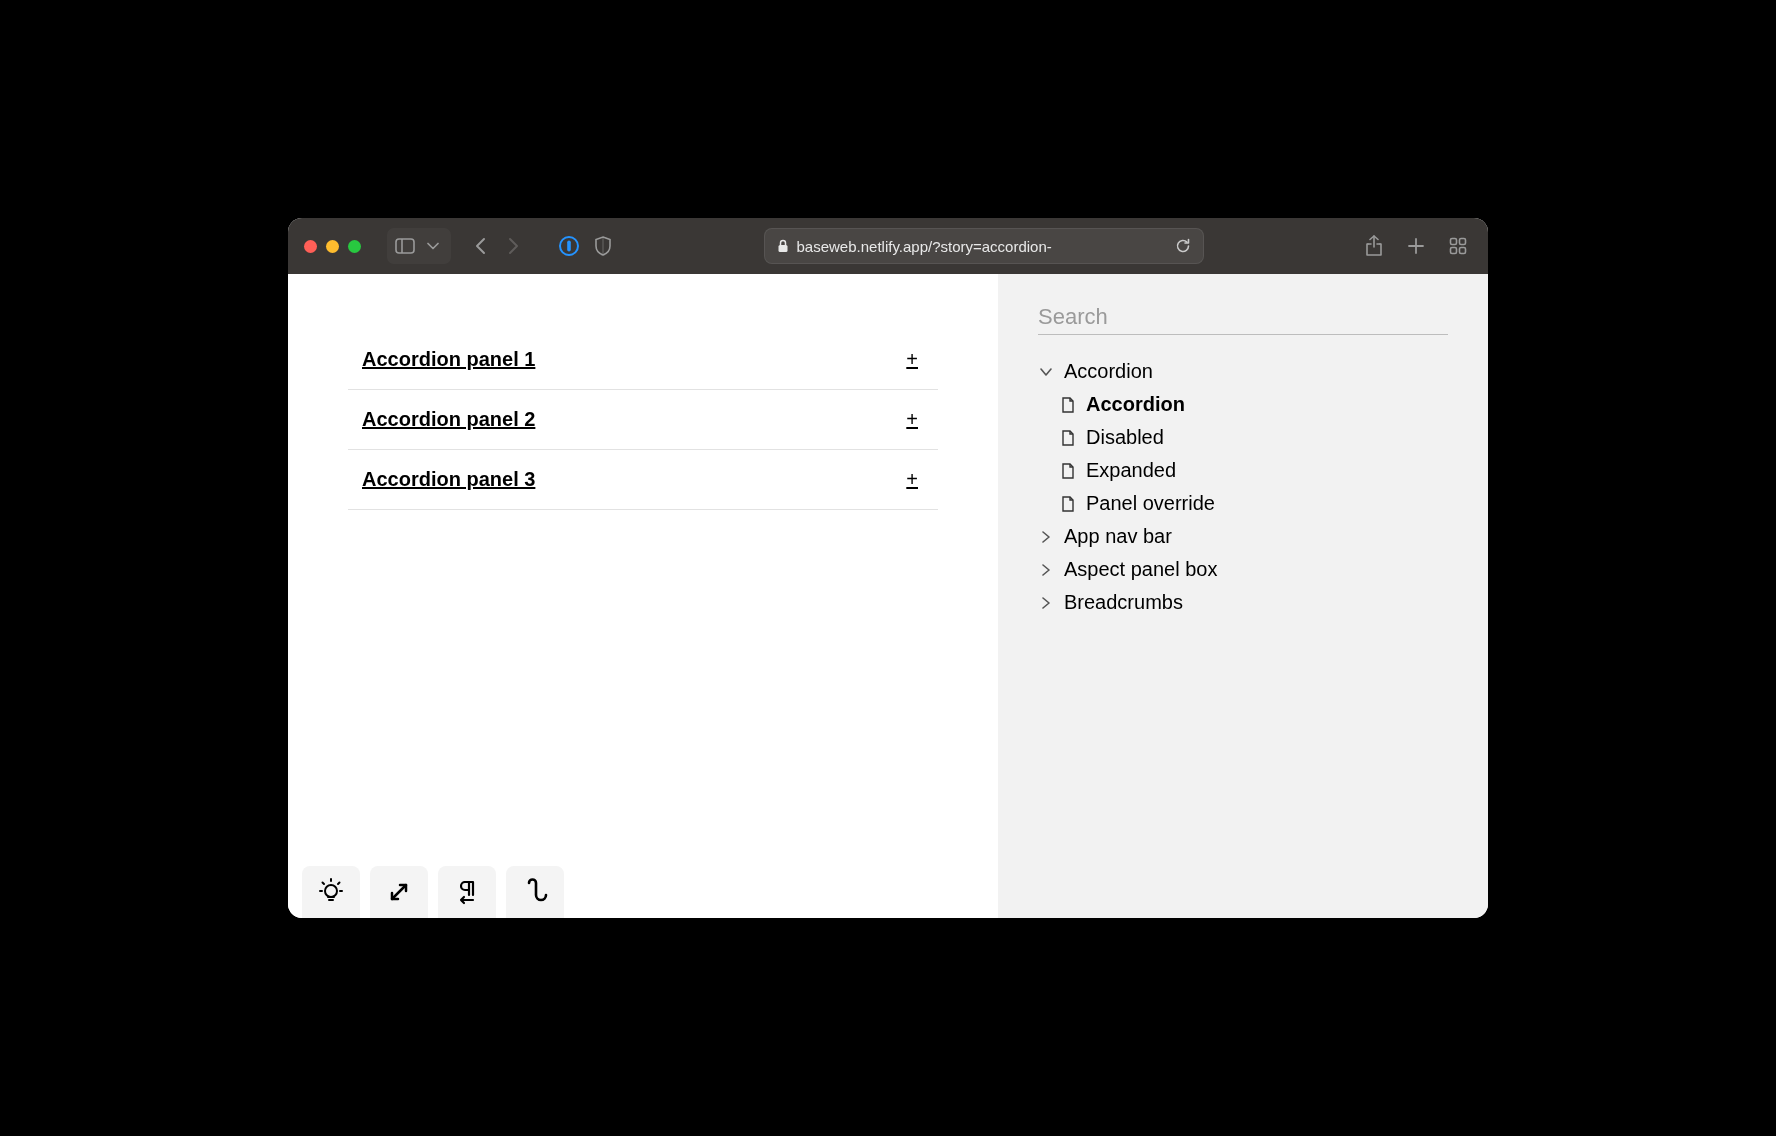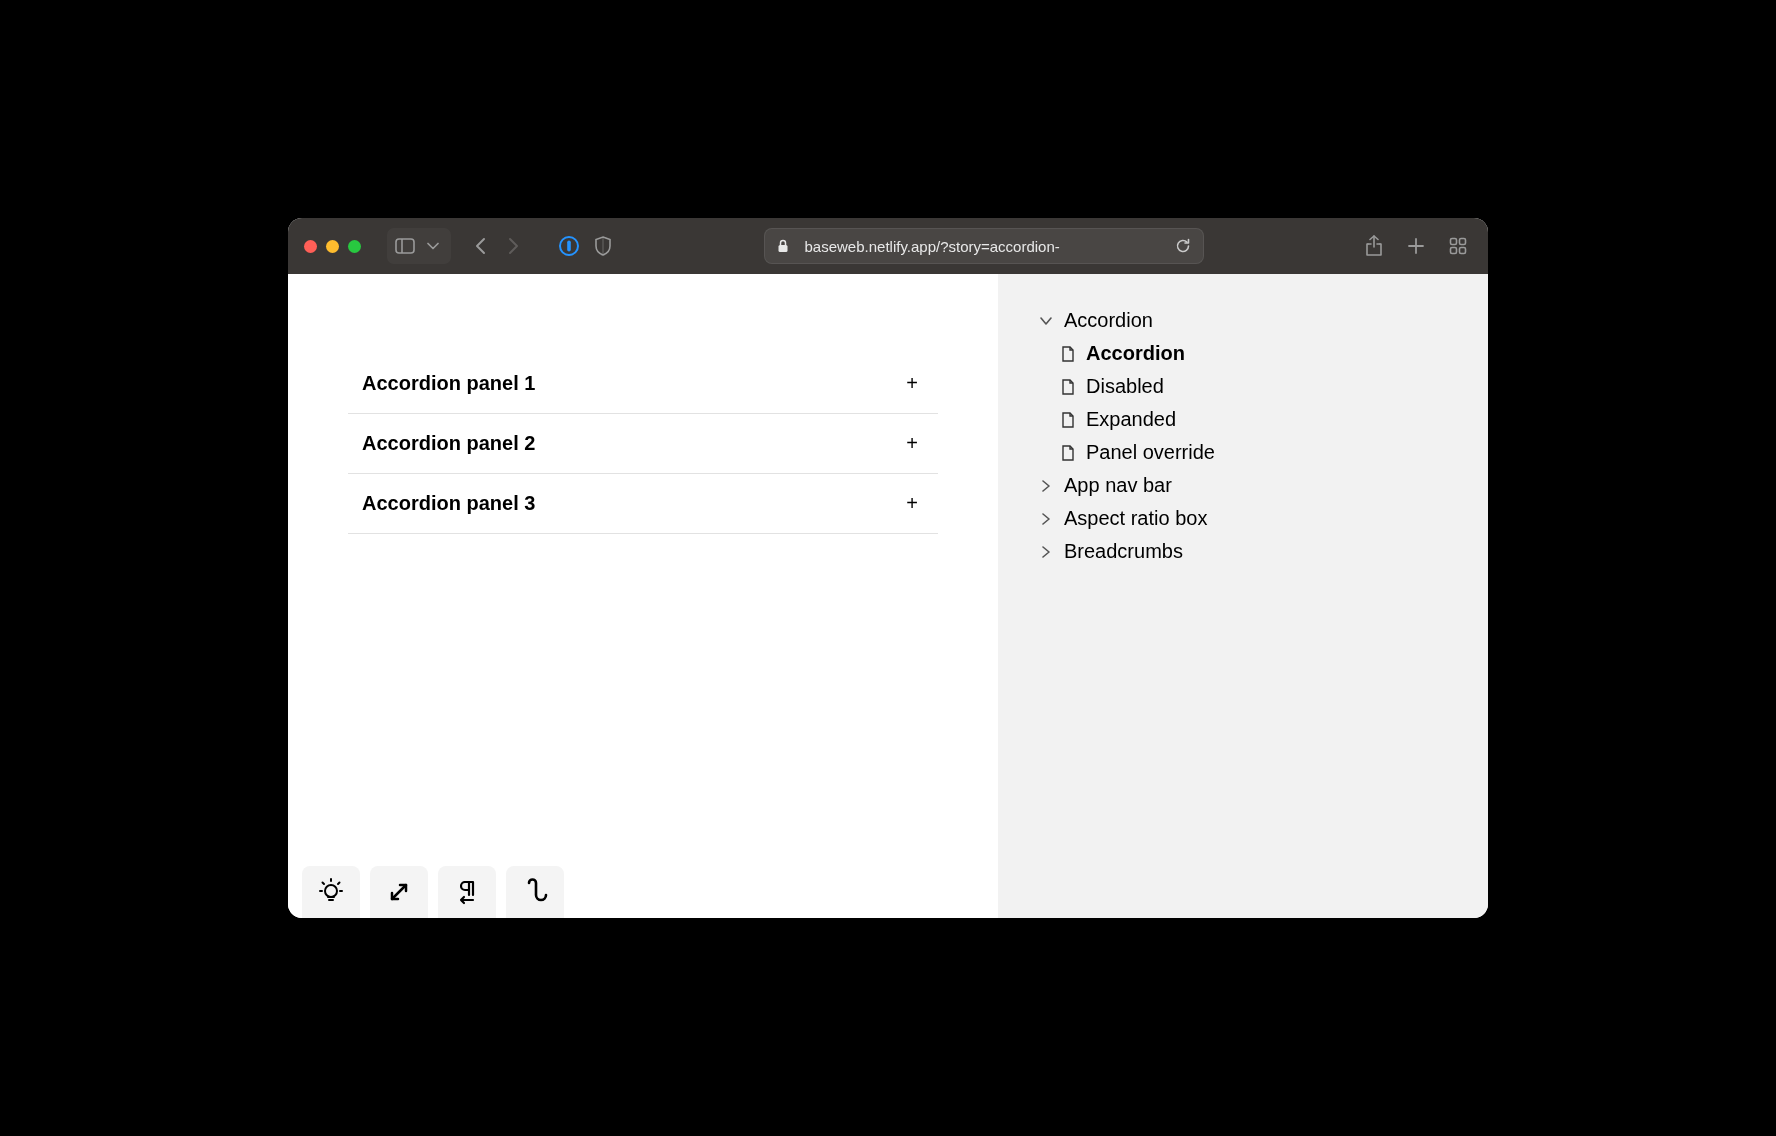--- a/index.html
+++ b/index.html
@@ -94,21 +94,21 @@
       justify-content: center;
     }
     .url-pill {
       display: flex;
       align-items: center;
       height: 32px;
       background: rgba(255,255,255,0.08);
       border: 1px solid rgba(255,255,255,0.08);
       border-radius: 8px;
       padding: 17px 12px;
-      gap: 16px;
+      gap: 8px;
       color: #e8e8e8;
       font-size: 15px;
       max-width: 440px;
       width: 100%;
     }
     .url-text {
       flex: 1;
       white-space: nowrap;
       overflow: hidden;
       text-overflow: clip;
@@ -123,21 +123,22 @@
     .content-area {
       flex: 1;
       display: flex;
       min-height: 0;
     }
 
     .main-panel {
       flex: 1;
       background: #fff;
       position: relative;
-      padding: 80px 60px;
+      padding: 56px 60px;
+      text-decoration: underline;
     }
 
     .accordion-item {
       display: flex;
       justify-content: space-between;
       align-items: center;
       padding: 18px 20px 18px 14px;
       border-bottom: 1px solid #e2e2e2;
       font-size: 20px;
       font-weight: 600;
@@ -343,20 +344,23 @@
         </div>
         <div class="toolbar-btn">
           <svg width="30" height="30" viewBox="0 0 30 30">
             <path d="M9 6 a3.5 3.5 0 0 1 7 0 V18 a5 5 0 0 0 10 0" stroke="#000" stroke-width="2.6" fill="none" stroke-linecap="round"></path>
           </svg>
         </div>
       </div>
     </div>
 
     <div class="sidebar">
+      <div class="search-wrap">
+        <input class="search-input" type="text" placeholder="Search" style="">
+      </div>
 
       <div class="tree">
 
         <div class="tree-row">
           <span class="tree-icon">
             <svg width="12" height="10" viewBox="0 0 12 10">
                 <path d="M1 2 L6 8 L11 2" stroke="currentColor" stroke-width="1.6" fill="none" stroke-linecap="round" stroke-linejoin="round"></path>
               </svg>
           </span>
           <span>Accordion</span>
@@ -406,21 +410,21 @@
               </svg>
           </span>
           <span>App nav bar</span>
         </div>
         <div class="tree-row">
           <span class="tree-icon">
             <svg width="10" height="12" viewBox="0 0 10 12">
                 <path d="M2 1 L8 6 L2 11" stroke="currentColor" stroke-width="1.6" fill="none" stroke-linecap="round" stroke-linejoin="round"></path>
               </svg>
           </span>
-          <span>Aspect ratio box</span>
+          <span>Aspect panel box</span>
         </div>
         <div class="tree-row">
           <span class="tree-icon">
             <svg width="10" height="12" viewBox="0 0 10 12">
                 <path d="M2 1 L8 6 L2 11" stroke="currentColor" stroke-width="1.6" fill="none" stroke-linecap="round" stroke-linejoin="round"></path>
               </svg>
           </span>
           <span>Breadcrumbs</span>
         </div>
 

